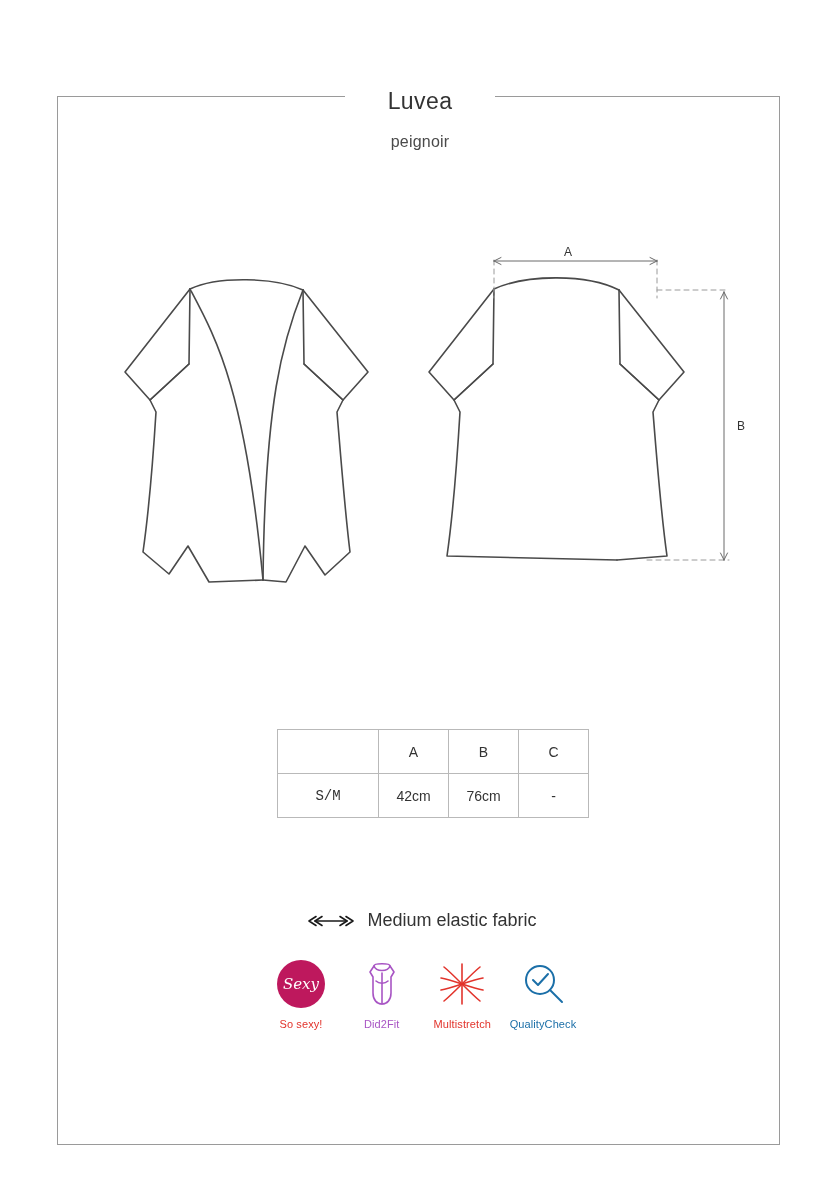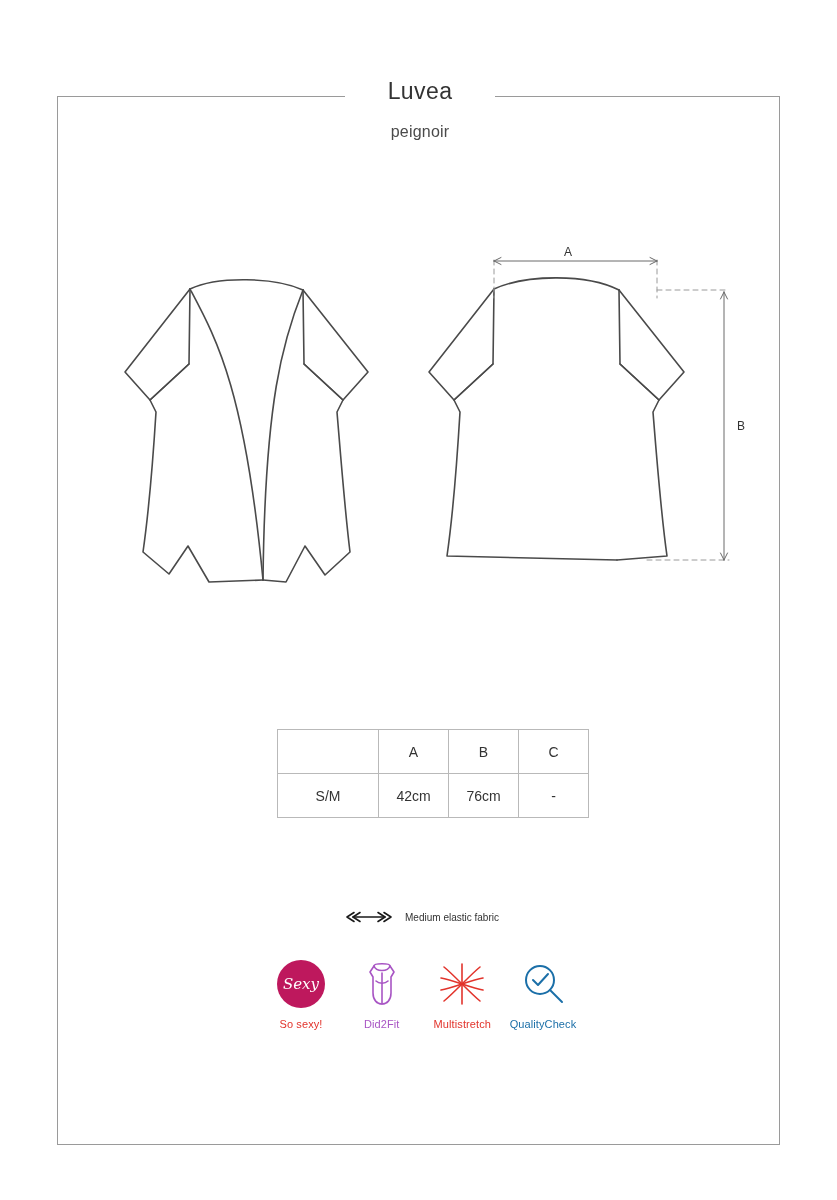--- a/index.html
+++ b/index.html
@@ -37,21 +37,21 @@
     background: #ffffff;
     text-align: center;
     z-index: 5;
   }
   .brand-title {
     font-size: 23px;
     font-weight: 400;
     letter-spacing: 0.4px;
     color: #333333;
     line-height: 27px;
-    margin-top: 6px;
+    margin-top: 16px;
   }
   .brand-subtitle {
     font-size: 16px;
     color: #4a4a4a;
     letter-spacing: 0.2px;
     margin-top: 18px;
   }
 
   
   .drawing-area {
@@ -78,36 +78,37 @@
     border: 1px solid #b9b9b9;
     width: 69px;
     height: 43px;
     text-align: center;
     font-weight: 400;
     vertical-align: middle;
     padding: 0;
   }
   .size-table .rowhead {
     width: 100px;
+    font-family: Liberation Mono, monospace;
   }
   .size-table thead td {
     font-weight: 400;
   }
 
   
   .elastic-note {
     position: absolute;
     left: 277px;
     top: 910px;
     width: 288px;
     display: flex;
     align-items: center;
     justify-content: center;
     gap: 10px;
-    font-size: 10px;
+    font-size: 18px;
     color: #333333;
   }
   .elastic-note .arrow-icon {
     display: inline-block;
     line-height: 0;
   }
 
   
   .badges {
     position: absolute;

